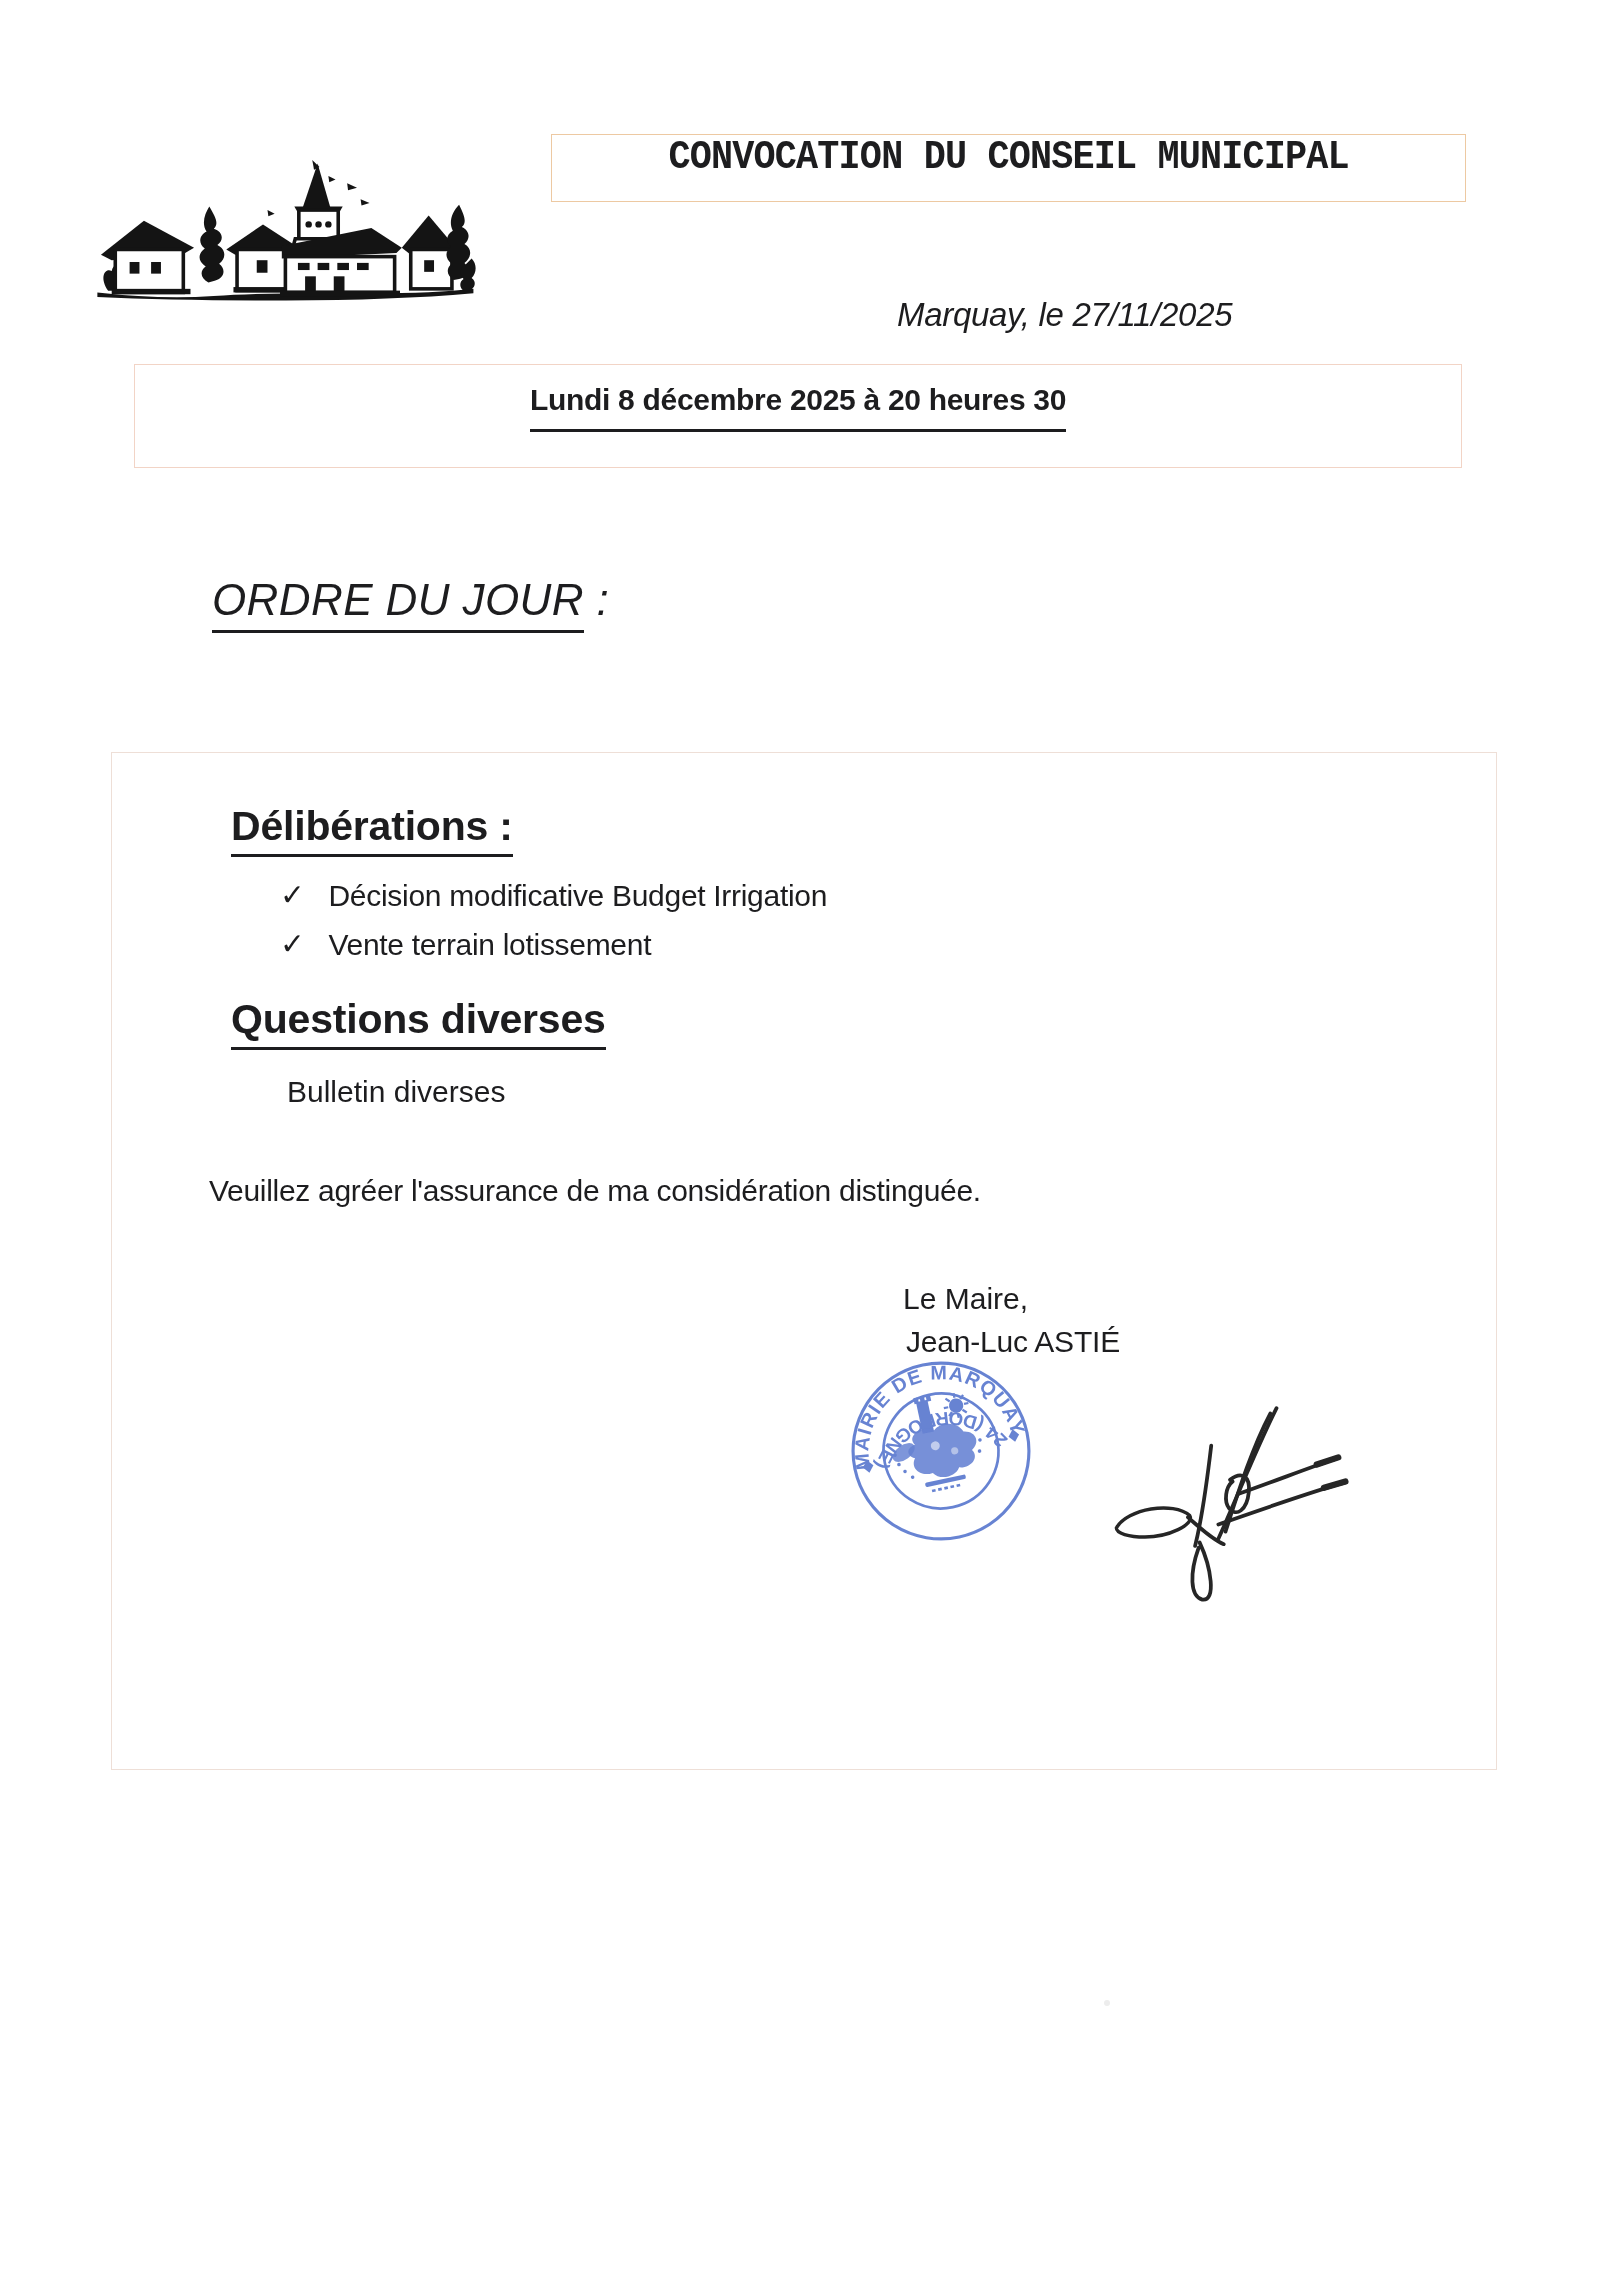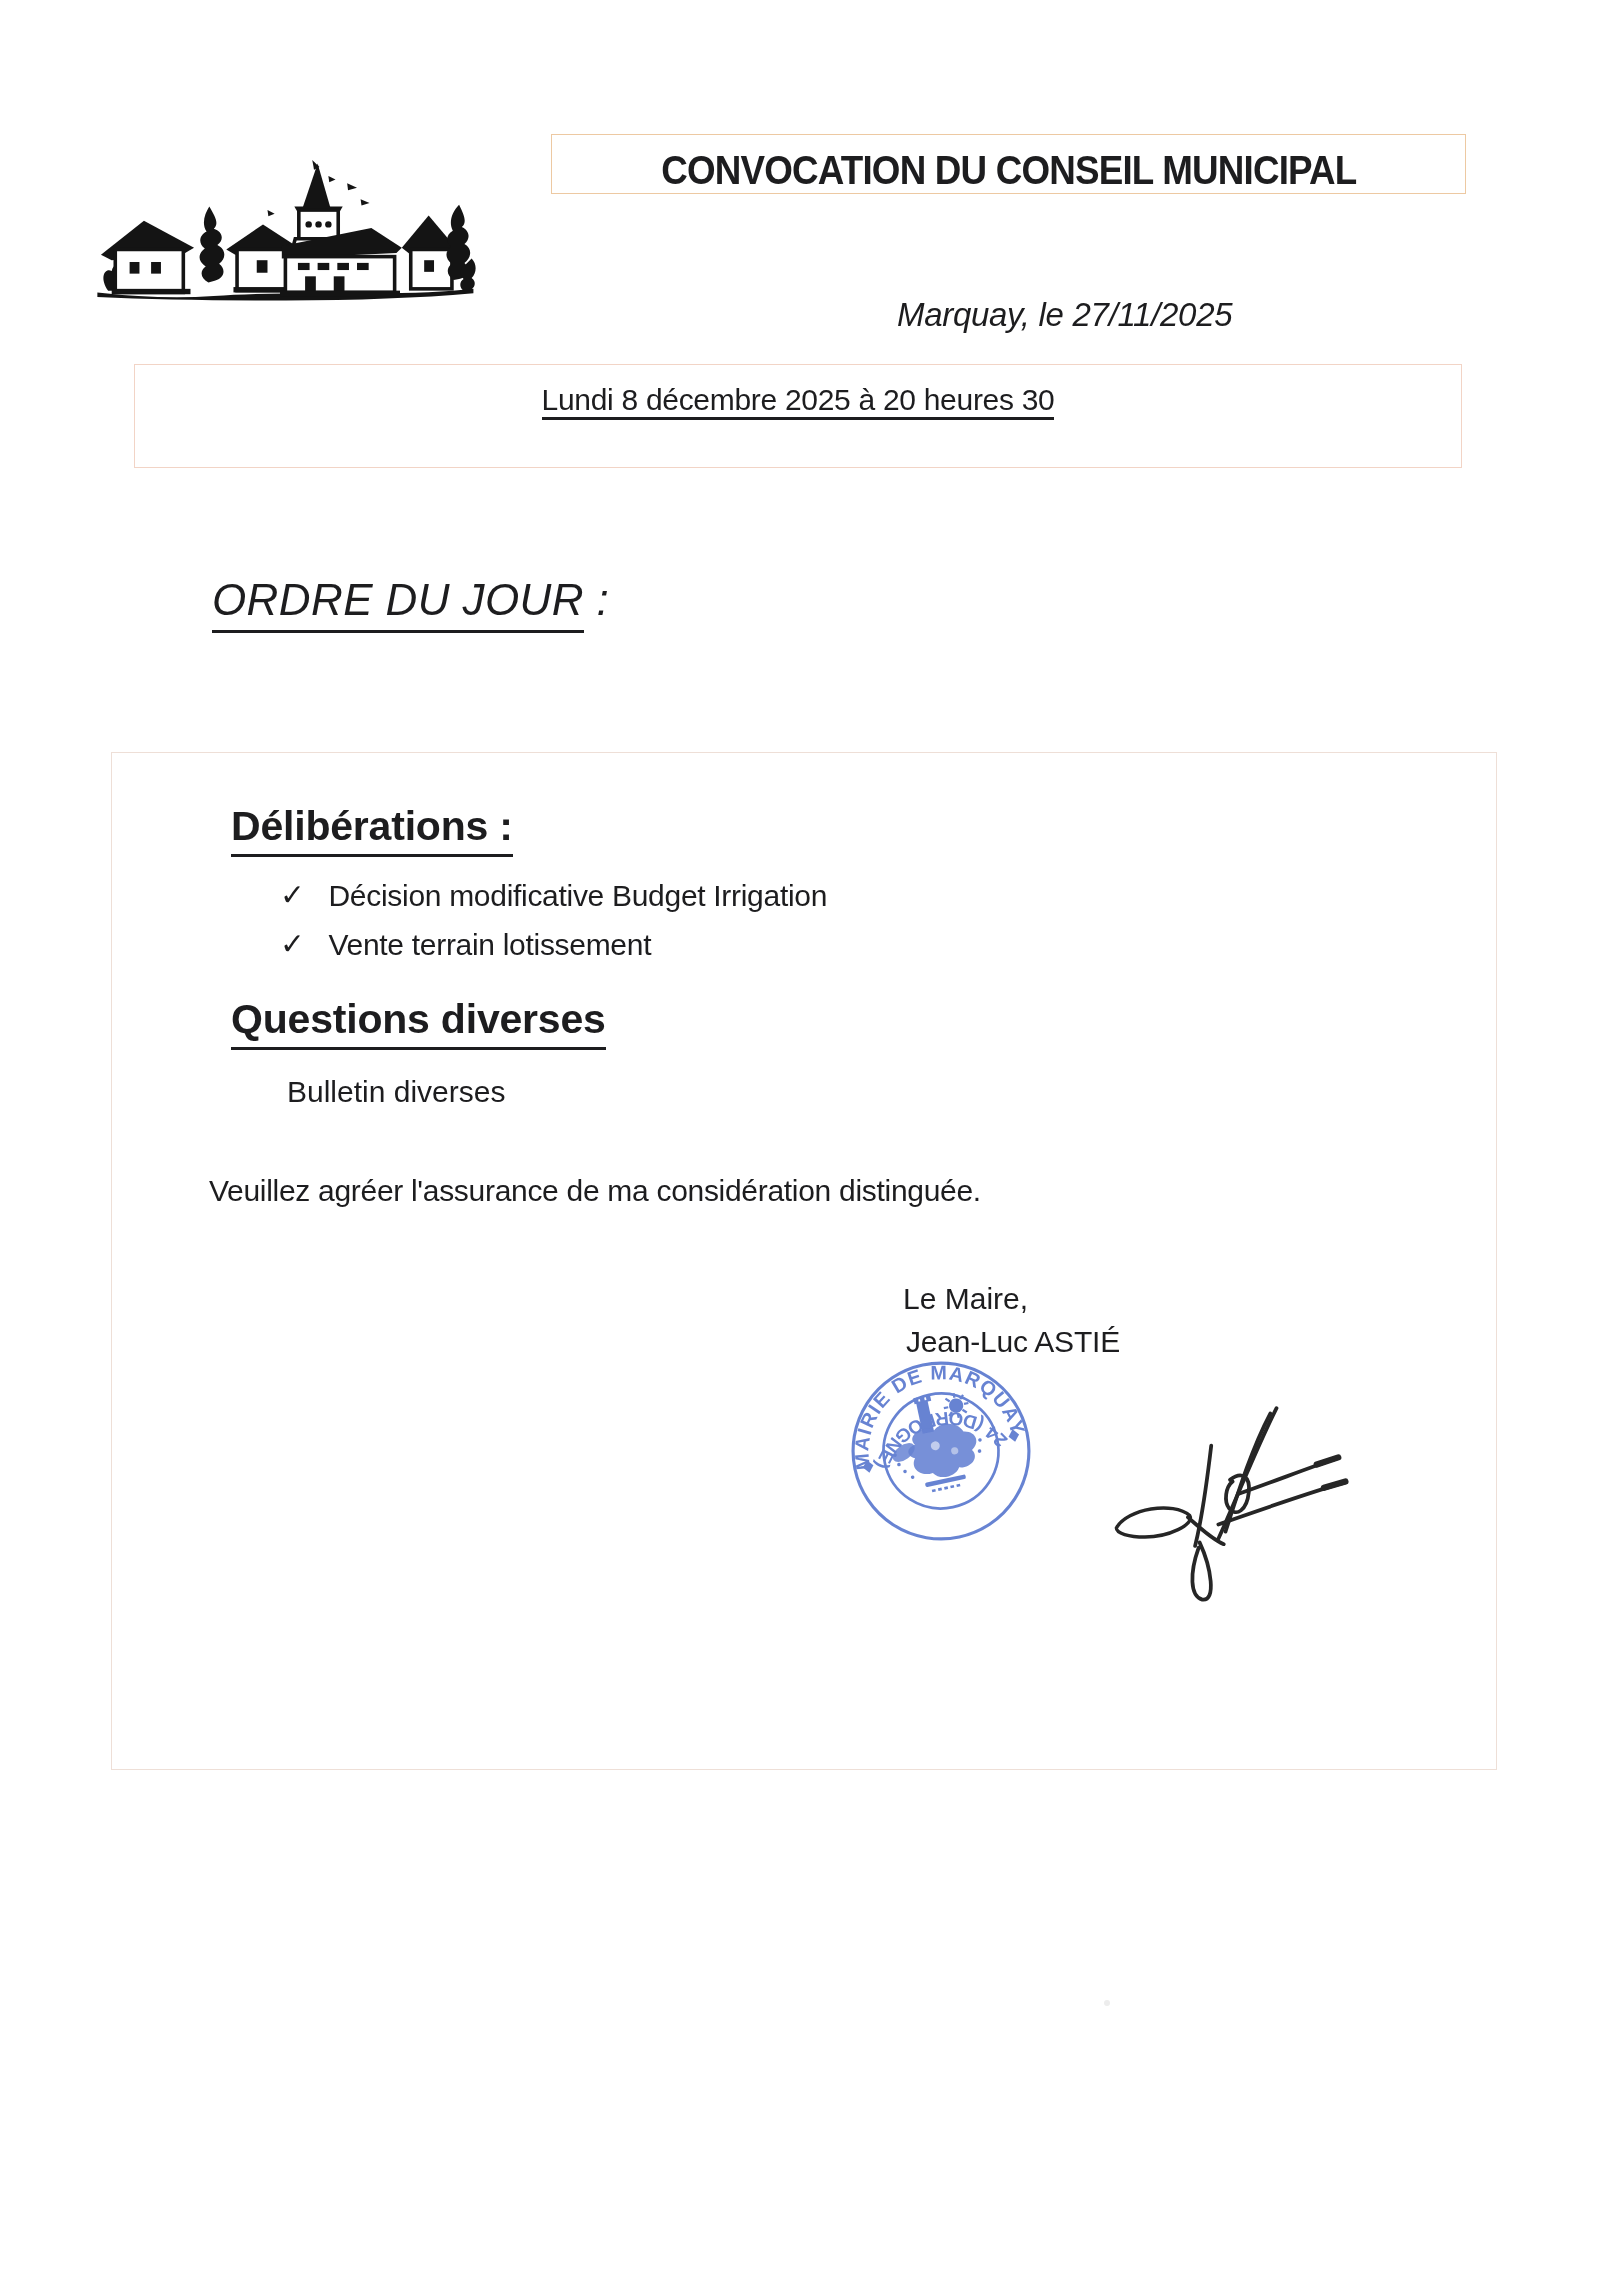--- a/index.html
+++ b/index.html
@@ -4,34 +4,34 @@
 <style>
   html,body{margin:0;padding:0;background:#ffffff;}
   .page{
     position:relative;width:1621px;height:2293px;background:#ffffff;
     font-family:"Liberation Sans",sans-serif;color:#1d1d1f;overflow:hidden;
   }
   .abs{position:absolute;}
   
   .logo{left:92px;top:158px;width:385px;height:148px;}
   .title-box{
-    left:551px;top:134px;width:915px;height:60px;
+    left:551px;top:134px;width:915px;height:68px;
     border:1.8px solid #edc9a2;box-sizing:border-box;
-    display:flex;align-items:flex-end;justify-content:center;
+    display:flex;align-items:flex-start;justify-content:center;font-family:Liberation Mono, monospace;
   }
   .title-text{font-size:40px;font-weight:700;letter-spacing:-0.9px;transform:scaleX(.92);white-space:nowrap;}
   .dateline{left:897px;top:296px;font-size:33px;letter-spacing:-0.3px;font-style:italic;}
   
   .invite-box{
     left:134px;top:364px;width:1328px;height:104px;
     border:1.8px solid #f2d4c6;box-sizing:border-box;text-align:center;padding-top:9.9px;
   }
   .invite-line1{font-size:29.6px;letter-spacing:-0.4px;}
-  .invite-line2{display:inline-block;margin-top:8px;font-size:30px;font-weight:400;
-    border-bottom:3.6px solid #1d1d1f;padding-bottom:0;letter-spacing:-0.3px;}
+  .invite-line2{display:inline-block;margin-top:8px;font-size:30px;font-weight:700;
+    border-bottom:3.6px solid #1d1d1f;padding-bottom:12px;letter-spacing:-0.3px;}
   
   .agenda{left:212px;top:575px;font-size:44px;font-style:italic;letter-spacing:0.4px;}
   .agenda-u{border-bottom:3.6px solid #1d1d1f;padding-bottom:6.3px;}
   
   .content-box{left:111px;top:752px;width:1386px;height:1018px;border:1.8px solid #eedfd7;box-sizing:border-box;}
   .h-underline{font-size:41px;font-weight:700;border-bottom:3.6px solid #1d1d1f;padding-bottom:5px;letter-spacing:-0.2px;}
   .delib-heading{left:231px;top:803px;}
   .agenda-item{font-size:30px;letter-spacing:-0.3px;white-space:nowrap;}
   .check{display:inline-block;margin-right:24px;font-size:29.6px;transform:translateY(-0.9px);}
   .item1{left:280px;top:879px;}

